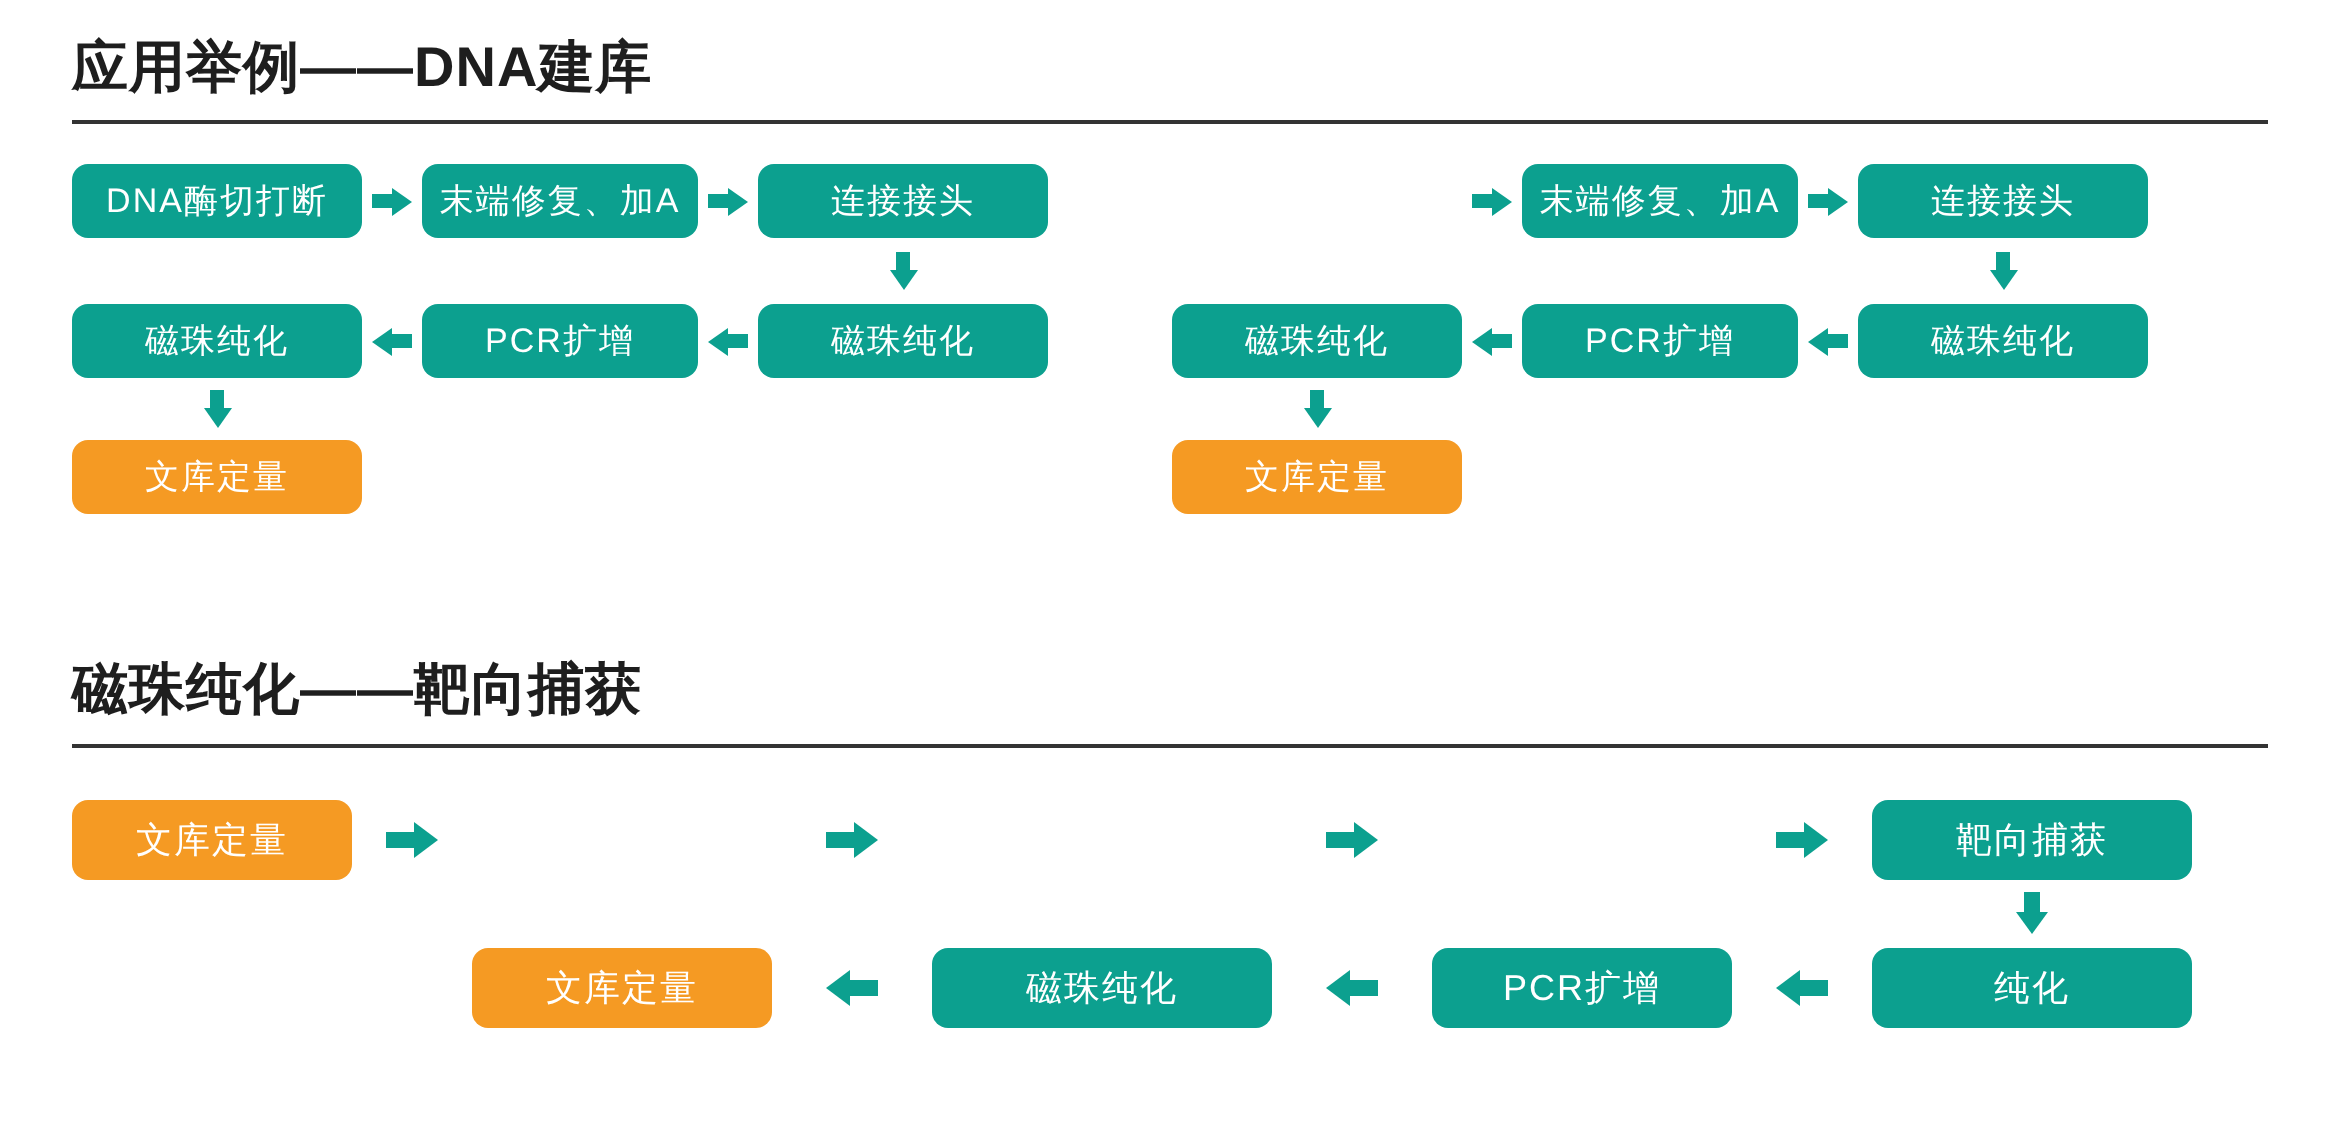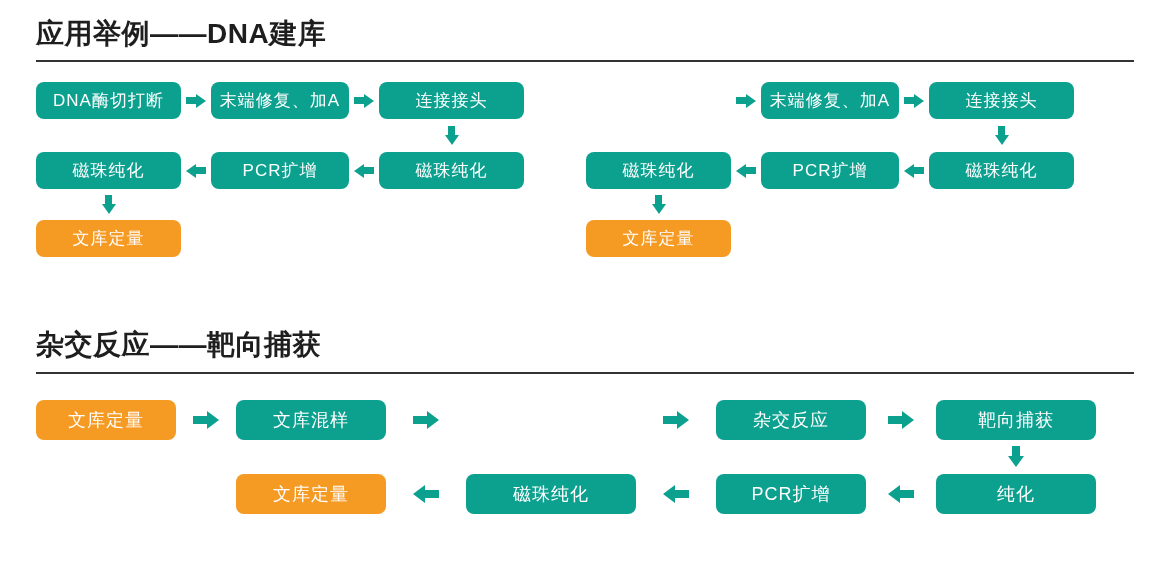--- a/index.html
+++ b/index.html
@@ -126,30 +126,28 @@
 
         <div class="ad gc1 gr4"></div>
 
         <div class="box orange gc1 gr5">文库定量</div>
       </div>
 
     </div>
   </section>
 
   <section class="sec2">
-    <h1 class="sec-title">杂交反应——靶向捕获</h1>
+    <h1 class="sec-title">磁珠纯化——靶向捕获</h1>
     <hr class="rule">
 
     <div class="cg">
       <div class="box orange gc1 gr1">文库定量</div>
       <div class="ar lg gc2 gr1"></div>
-      <div class="box gc3 gr1">文库混样</div>
       <div class="ar lg gc4 gr1"></div>
       <div class="ar lg gc6 gr1"></div>
-      <div class="box gc7 gr1">杂交反应</div>
       <div class="ar lg gc8 gr1"></div>
       <div class="box gc9 gr1">靶向捕获</div>
 
       <div class="ad lg gc9 gr2"></div>
 
       <div class="box orange gc3 gr3">文库定量</div>
       <div class="al lg gc4 gr3"></div>
       <div class="box gc5 gr3">磁珠纯化</div>
       <div class="al lg gc6 gr3"></div>
       <div class="box gc7 gr3">PCR扩增</div>

